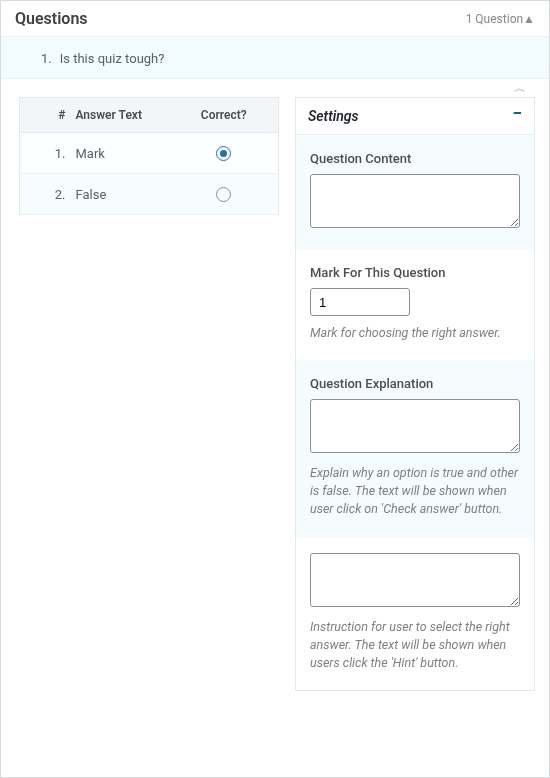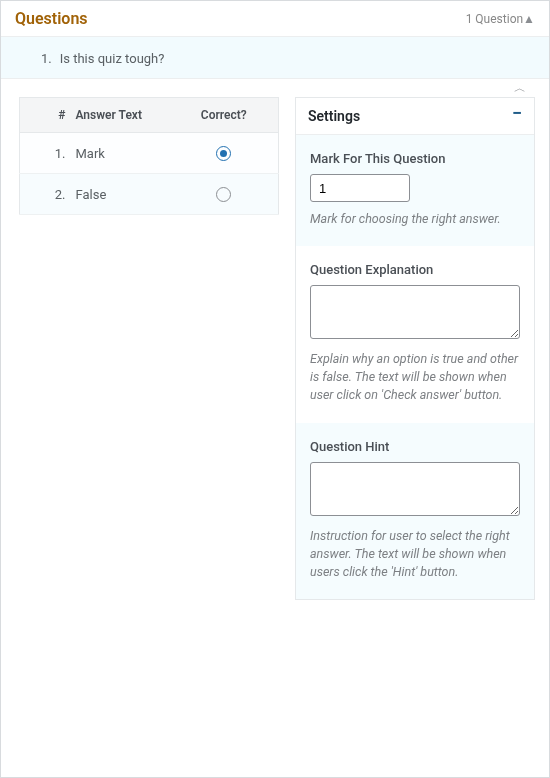--- a/index.html
+++ b/index.html
@@ -21,21 +21,21 @@
   .panel-header {
     display: flex;
     align-items: center;
     padding: 8px 14px;
     border-bottom: 1px solid #eceeef;
   }
   .panel-title {
     font-size: 16px;
     font-weight: 600;
     flex: 1;
-    color: #a16207;
+    color: #404040;
   }
   .question-count {
     color: #888;
     font-size: 12px;
   }
   .collapse-icon {
     color: #8b8e92;
     font-size: 12px;
   }
   .question-row {
@@ -144,20 +144,21 @@
     color: #8c8f93;
     font-size: 12px;
   }
   .settings-header {
     display: flex;
     align-items: flex-start;
     padding: 10px 12px;
     font-size: 14px;
     font-weight: 600;
     border-bottom: 1px solid #eceeef;
+    font-style: italic;
   }
   .settings-header span.title {
     flex: 1;
   }
   .minus {
     color: #1f5c88;
     font-size: 18px;
     font-weight: 700;
     line-height: 0.5;
   }
@@ -246,35 +247,38 @@
       </table>
     </div>
 
     <div class="settings">
       <div class="caret-up">︿</div>
       <div class="settings-header">
         <span class="title">Settings</span>
         <span class="minus">−</span>
       </div>
 
+      <div class="setting-block">
+        <div class="setting-label">Question Content</div>
+        <textarea class="field" style=""></textarea>
+      </div>
 
       <div class="setting-block">
         <div class="setting-label">Mark For This Question</div>
         <input class="num-field" type="text" value="1" style="">
         <div class="helper">Mark for choosing the right answer.</div>
       </div>
 
       <div class="setting-block">
         <div class="setting-label">Question Explanation</div>
         <textarea class="field" style=""></textarea>
         <div class="helper">Explain why an option is true and other is false. The text will be shown when user click on 'Check answer' button.</div>
       </div>
 
       <div class="setting-block">
-        <div class="setting-label">Question Hint</div>
         <textarea class="field" style=""></textarea>
         <div class="helper">Instruction for user to select the right answer. The text will be shown when users click the 'Hint' button.</div>
       </div>
 
     </div>
 
   </div>
 
 </div>
 

